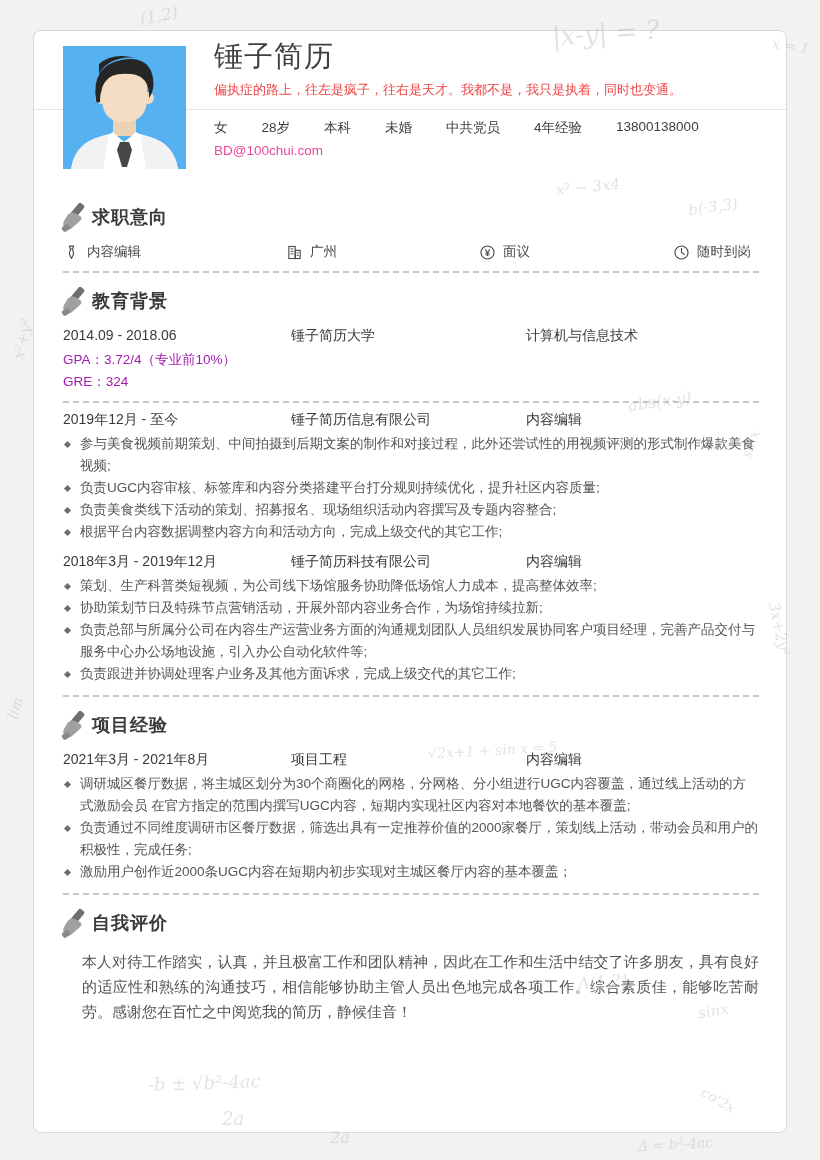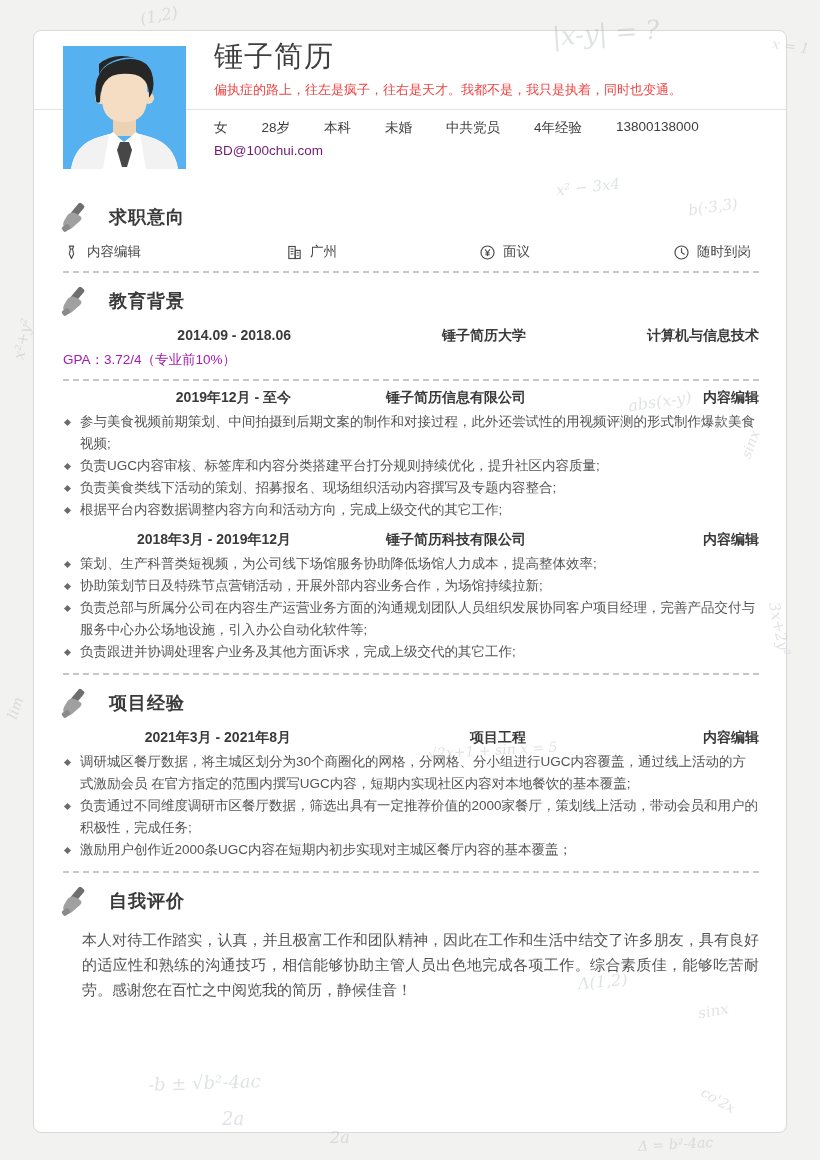--- a/index.html
+++ b/index.html
@@ -17,40 +17,40 @@
     border:1px solid #d9d9d9; border-radius:8px; padding:0 27px 0 29px; z-index:1; }
 
   
   .header { position:relative; height:158px; }
   .hdr-divider { position:absolute; left:-29px; right:-27px; top:78px; border-top:1px solid #e3e3e3; }
   .avatar { position:absolute; left:0; top:15px; width:123px; height:123px; z-index:2; display:block; }
   .name { position:absolute; left:151px; top:6px; font-size:29px; font-weight:400; color:#3f3f3f; letter-spacing:1px; }
   .motto { position:absolute; left:151px; top:50px; font-size:13px; color:#ef4444; }
   .info-rows { position:absolute; left:151px; top:88px; }
   .info-row1 { display:flex; gap:34px; font-size:13.5px; color:#3d3d3d; }
-  .info-email { margin-top:6px; font-size:13.5px; color:#701a75; }
-
-  
-  .section-header { display:flex; align-items:center; gap:17px; margin:10px 0 8px -5px; height:36px; }
+  .info-email { margin-top:6px; font-size:13.5px; color:#ec4899; }
+
+  
+  .section-header { display:flex; align-items:center; gap:0; margin:10px 0 8px -5px; height:36px; }
   .section-title { font-size:18px; font-weight:bold; color:#3a3a3a; letter-spacing:1px; }
   .hammer { width:34px; height:34px; flex:0 0 34px; }
 
   .dotted-sep { border:0; border-top:2px dashed #c7c7c7; margin:8px 0 2px; }
 
   
   .intent-row { display:flex; margin:4px 0 10px; }
   .intent-item { display:flex; align-items:center; gap:7px; font-size:13.5px; color:#474747; }
   .intent-item:nth-child(1){ width:223px; }
   .intent-item:nth-child(2){ width:193px; }
   .intent-item:nth-child(3){ width:194px; }
   .ii-icon { width:17px; height:17px; flex:0 0 17px; }
 
   
-  .row3 { display:grid; grid-template-columns:228px 235px 1fr; font-size:14px; font-weight:bold;
-    color:#3a3a3a; margin:8px 0 4px;text-align:right; }
+  .row3 { display:grid; grid-template-columns:228px 235px 1fr; font-size:14px; font-weight:normal;
+    color:#3a3a3a; margin:8px 0 4px; }
 
   .edu-line { font-size:13.5px; color:#a21caf; line-height:22px; }
 
   ul.bullets { list-style:none; margin:2px 0 10px; }
   .bullet-item { display:flex; gap:10px; font-size:13.5px; color:#545454; line-height:22px; padding-left:2px; }
   .diamond { width:5px; height:5px; background:#6b6b6b; transform:rotate(45deg); flex:0 0 5px; margin-top:9px; }
   .bullet-text { flex:1; }
 
   .eval-text { font-size:15px; color:#545454; line-height:25px; margin-top:6px; text-align:justify;margin-left:19px; }
 </style>
@@ -153,20 +153,21 @@
     <span class="section-title">教育背景</span>
   </div>
 
   <div class="row3">
     <span>2014.09 - 2018.06</span>
     <span>锤子简历大学</span>
     <span>计算机与信息技术</span>
   </div>
   <div>
       <div class="edu-line">GPA：3.72/4（专业前10%）</div>
+      <div class="edu-line">GRE：324</div>
     </div>
 
   <hr class="dotted-sep">
 
 
   <div class="row3">
     <span>2019年12月 - 至今</span>
     <span>锤子简历信息有限公司</span>
     <span>内容编辑</span>
   </div>

